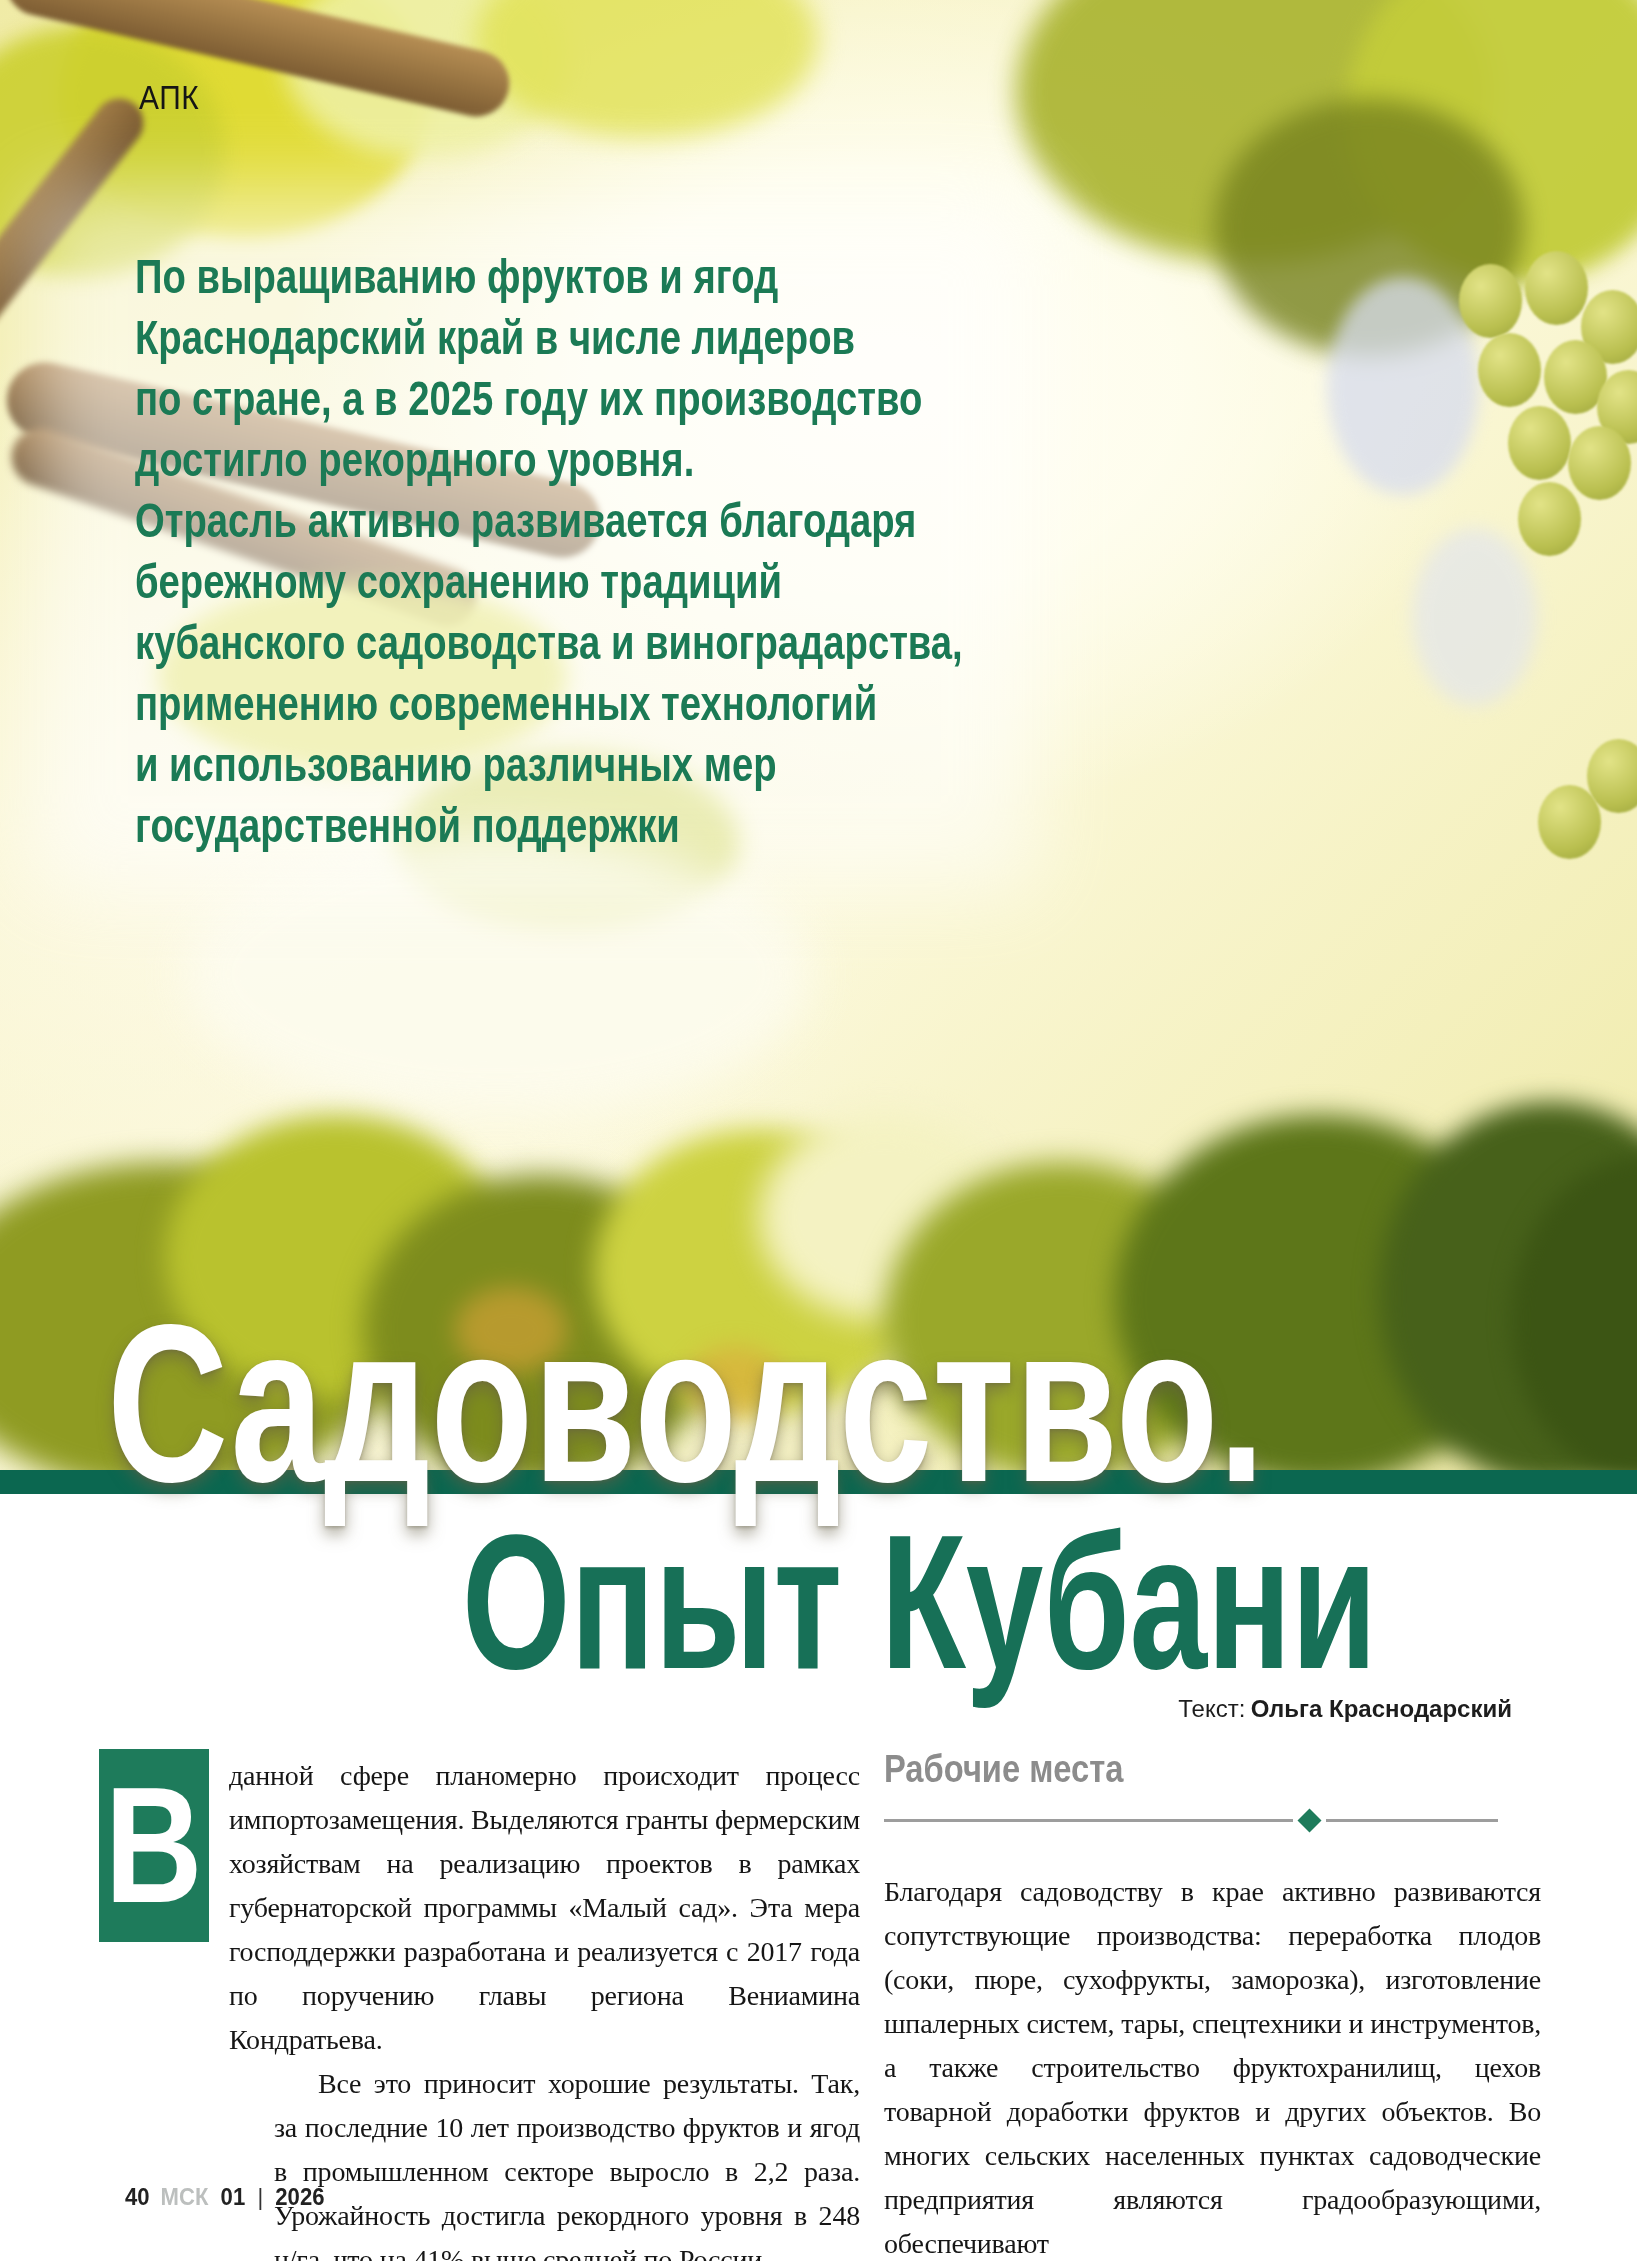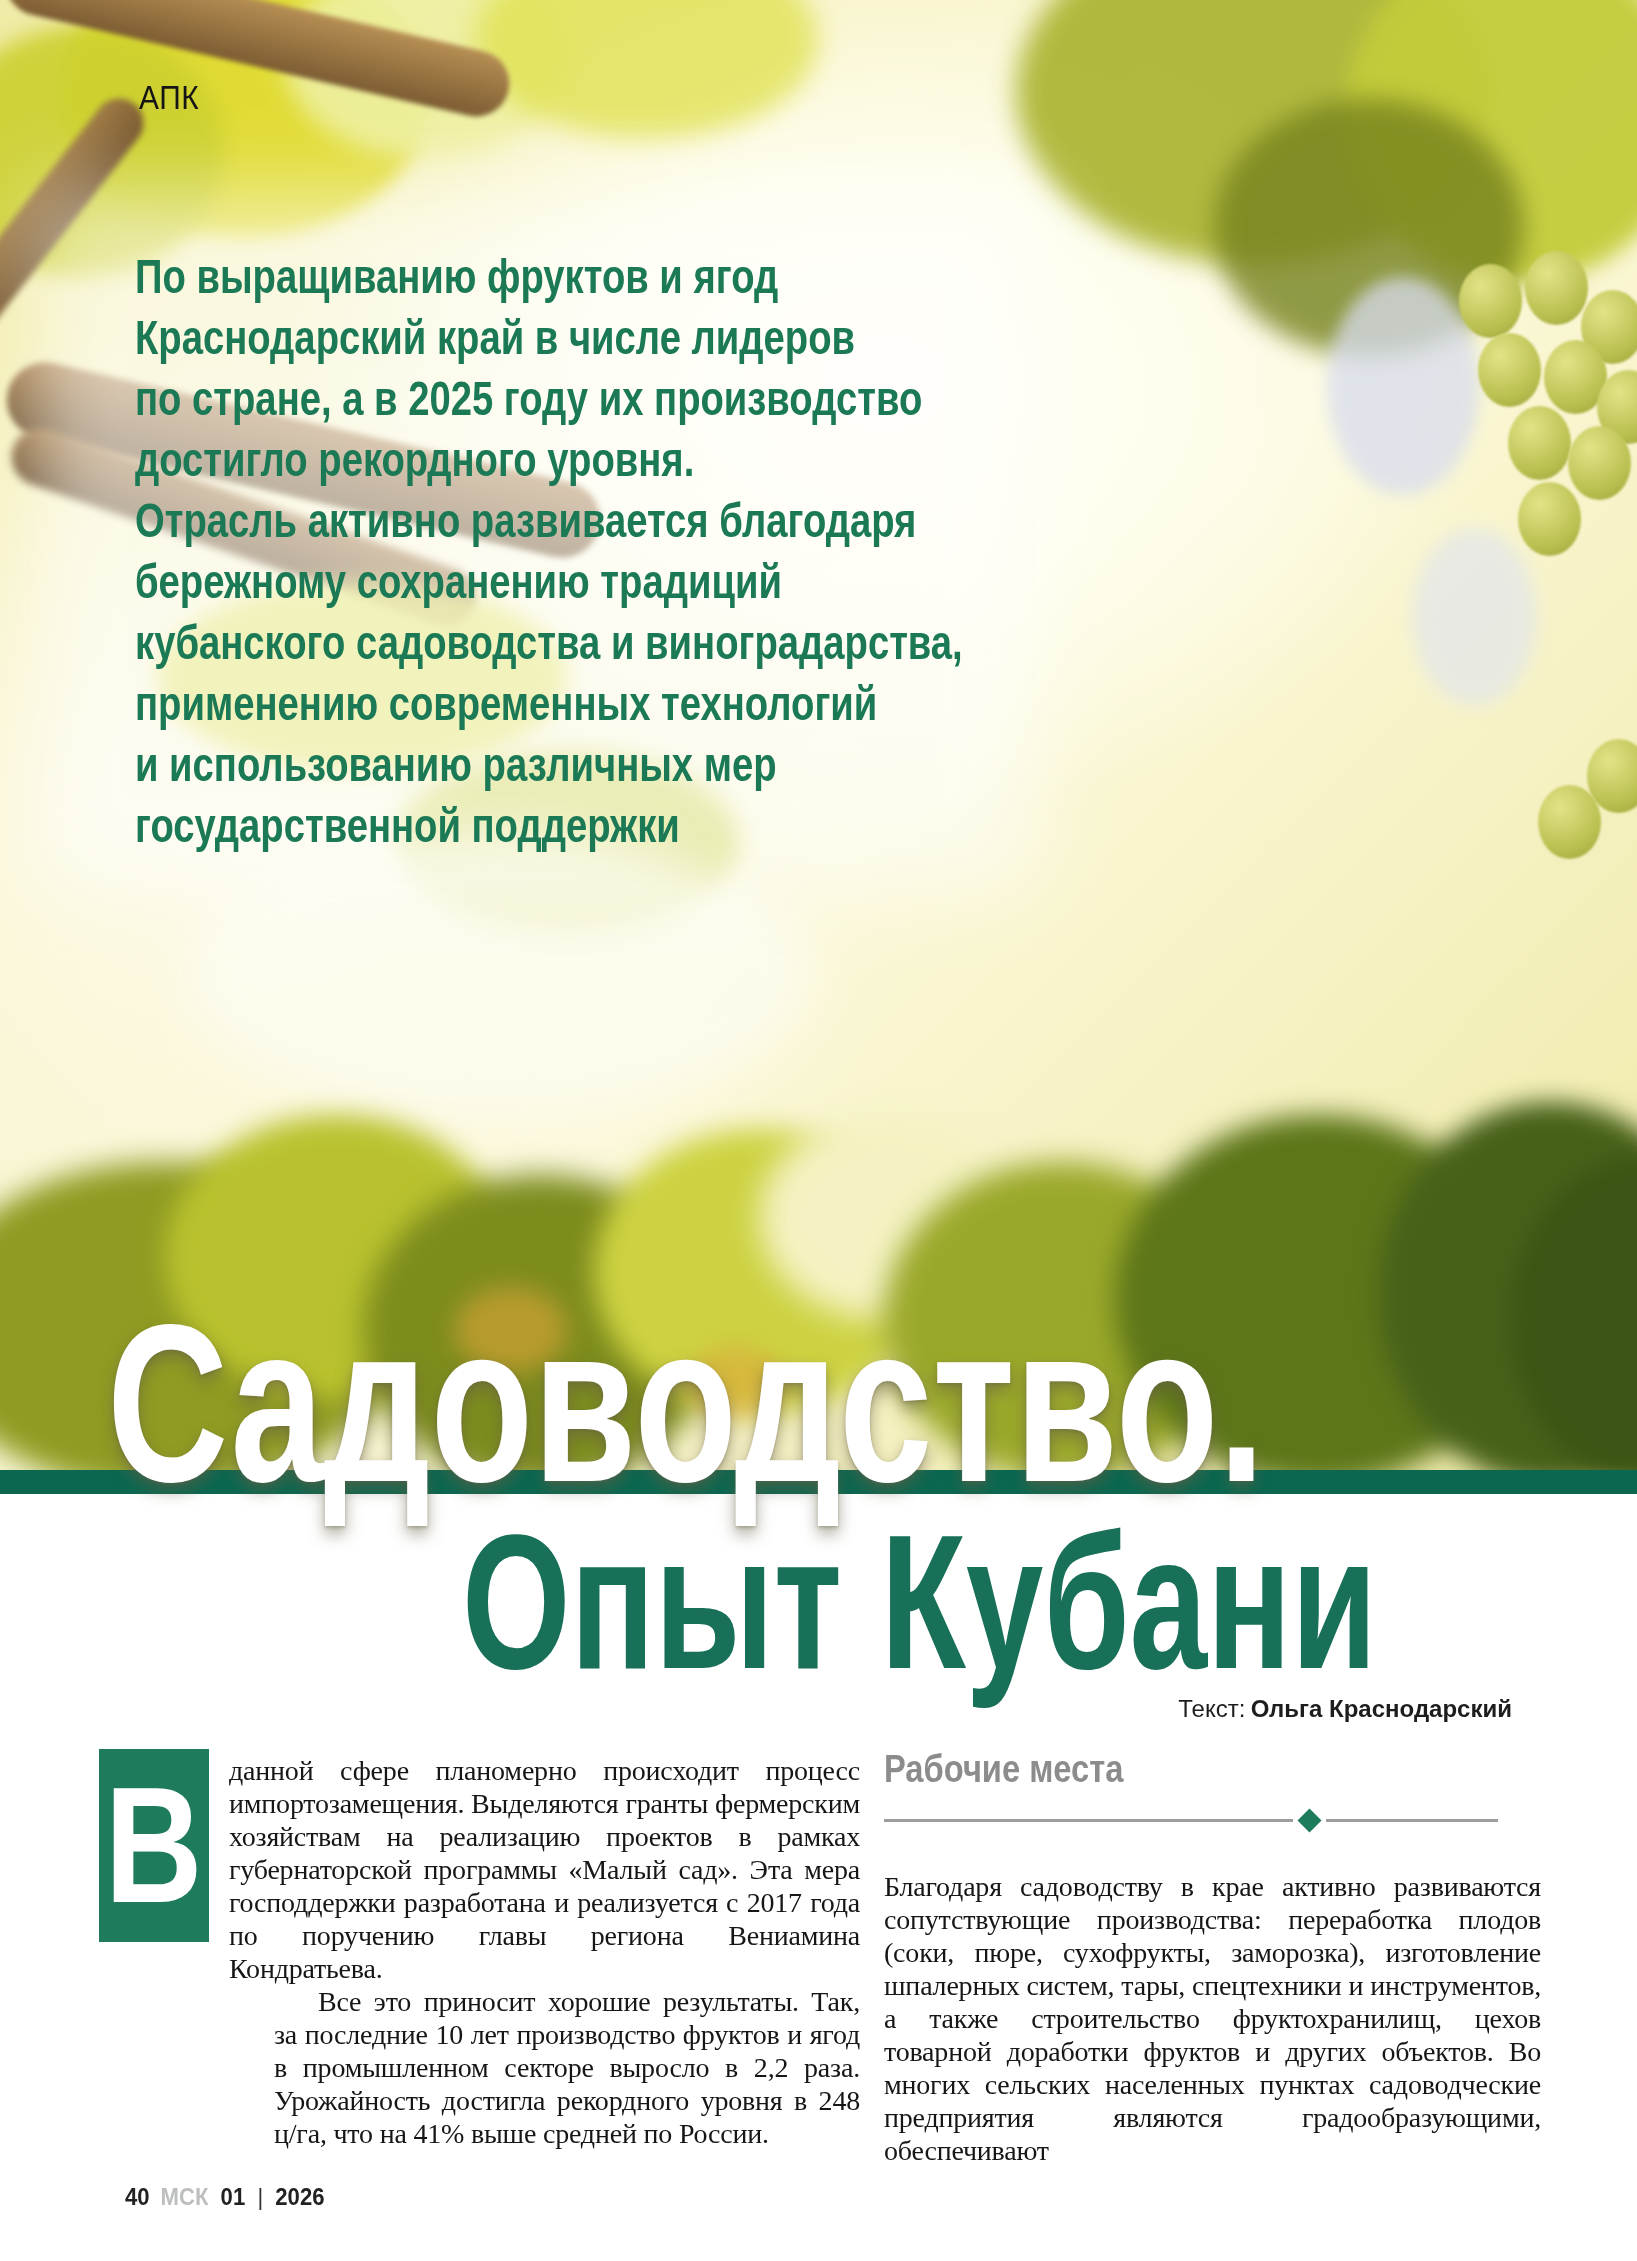--- a/index.html
+++ b/index.html
@@ -73,21 +73,21 @@
     white-space:nowrap;transform:scaleX(.73);transform-origin:left top;z-index:5;}
   .byline{right:126px;top:1695px;font-size:24px;color:#1d1d1d;z-index:5;white-space:nowrap;}
   .byline .name{font-weight:700;margin-left:5.3px;}
 
   
   .dropcap{left:99px;top:1749px;width:110px;height:193px;background:var(--accent-green);
     display:flex;align-items:center;justify-content:center;z-index:3;}
   .dropcap span{display:inline-block;color:#ffffff;font-weight:700;font-size:165px;line-height:165px;
     transform:scaleX(.82);}
   .col{z-index:3;}
-  .col p{font-family:"Liberation Serif",serif;font-size:28px;line-height:33px;color:var(--body-ink);
+  .col p{font-family:"Liberation Serif",serif;font-size:28px;line-height:44px;color:var(--body-ink);
     text-align:justify;letter-spacing:-0.2px;}
   .col-left{left:229px;top:1754px;width:631px;}
   .col-right{left:884px;top:1750px;width:657px;}
   .indent{text-indent:44px;margin-left:45px;}
   .sec{font-size:38px;line-height:38px;font-weight:700;color:var(--header-gray);
     transform:scaleX(.86);transform-origin:left top;white-space:nowrap;}
   .rule{margin:24px 0 41px 0;width:614px;display:flex;align-items:center;}
   .rule .seg{height:2.6px;background:#9d9d9d;}
   .rule .s1{width:409px;}
   .rule .s2{flex:1;}

